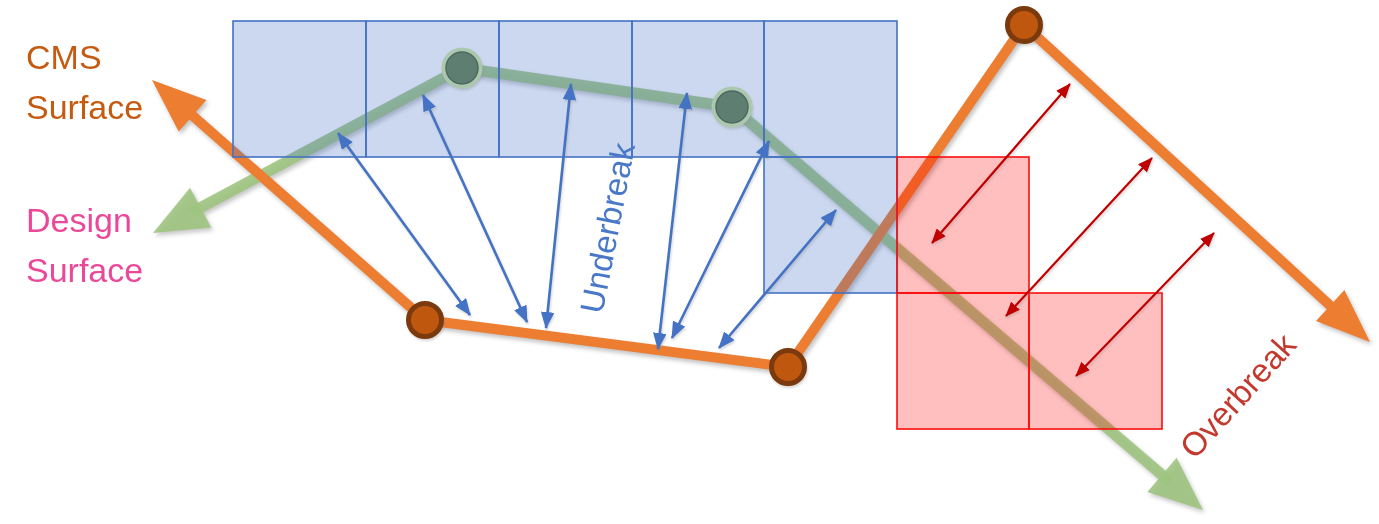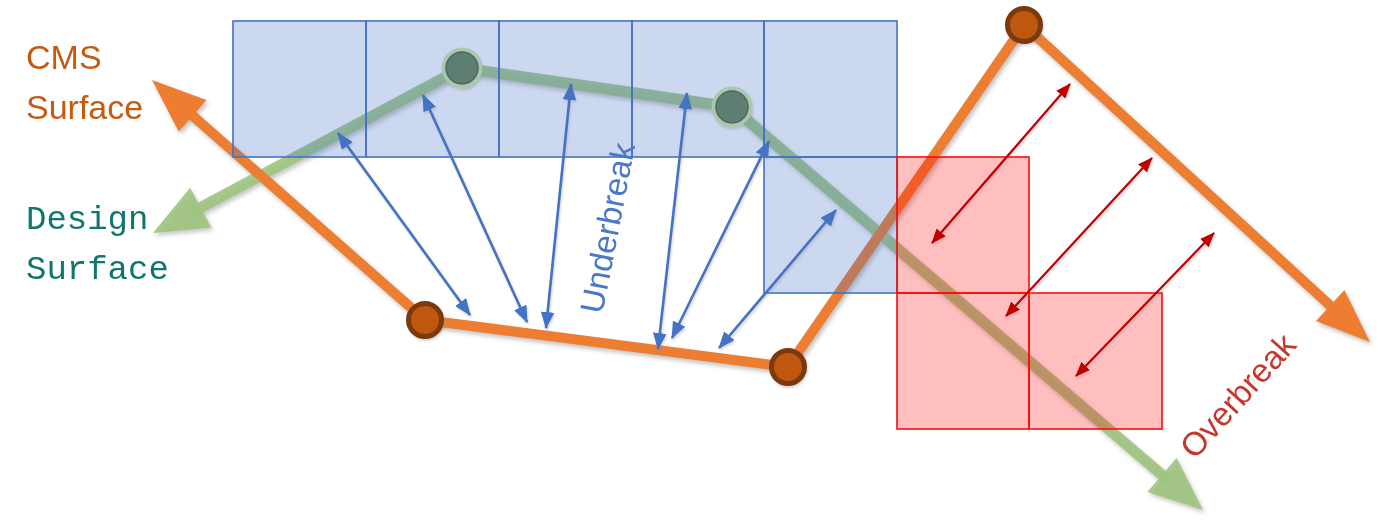--- a/index.html
+++ b/index.html
@@ -80,21 +80,21 @@
         <line x1="1006" y1="316" x2="1152" y2="158" stroke="#C00000" stroke-width="2.2" marker-start="url(#head-overbreak)" marker-end="url(#head-overbreak)"></line>
         <line x1="1076" y1="376" x2="1214" y2="233" stroke="#C00000" stroke-width="2.2" marker-start="url(#head-overbreak)" marker-end="url(#head-overbreak)"></line>
       </g>
     </svg>
 
   <div class="surface-label" id="lbl-cms" style="left: 26px; top: 32px; color: rgb(197, 90, 17);">
     <div>CMS</div>
     <div>Surface</div>
   </div>
 
-  <div class="surface-label" id="lbl-design" style="left: 26px; top: 195px; color: #0f766e; font-family: Liberation Mono, monospace;">
+  <div class="surface-label" id="lbl-design" style="left: 26px; top: 195px; color: #ec4899;">
     <div>Design</div>
     <div>Surface</div>
   </div>
 
   <div class="rotated-label" id="lbl-underbreak" style="left: 608px; top: 228px; color: rgb(74, 120, 200); font-size: 33px; transform: translate(-50%, -50%) rotate(-79deg);">Underbreak</div>
 
   <div class="rotated-label" id="lbl-overbreak" style="left: 1238px; top: 396px; color: rgb(196, 57, 45); font-size: 33px; transform: translate(-50%, -50%) rotate(-48deg);">Overbreak</div>
 </div>
 
 </body></html>

